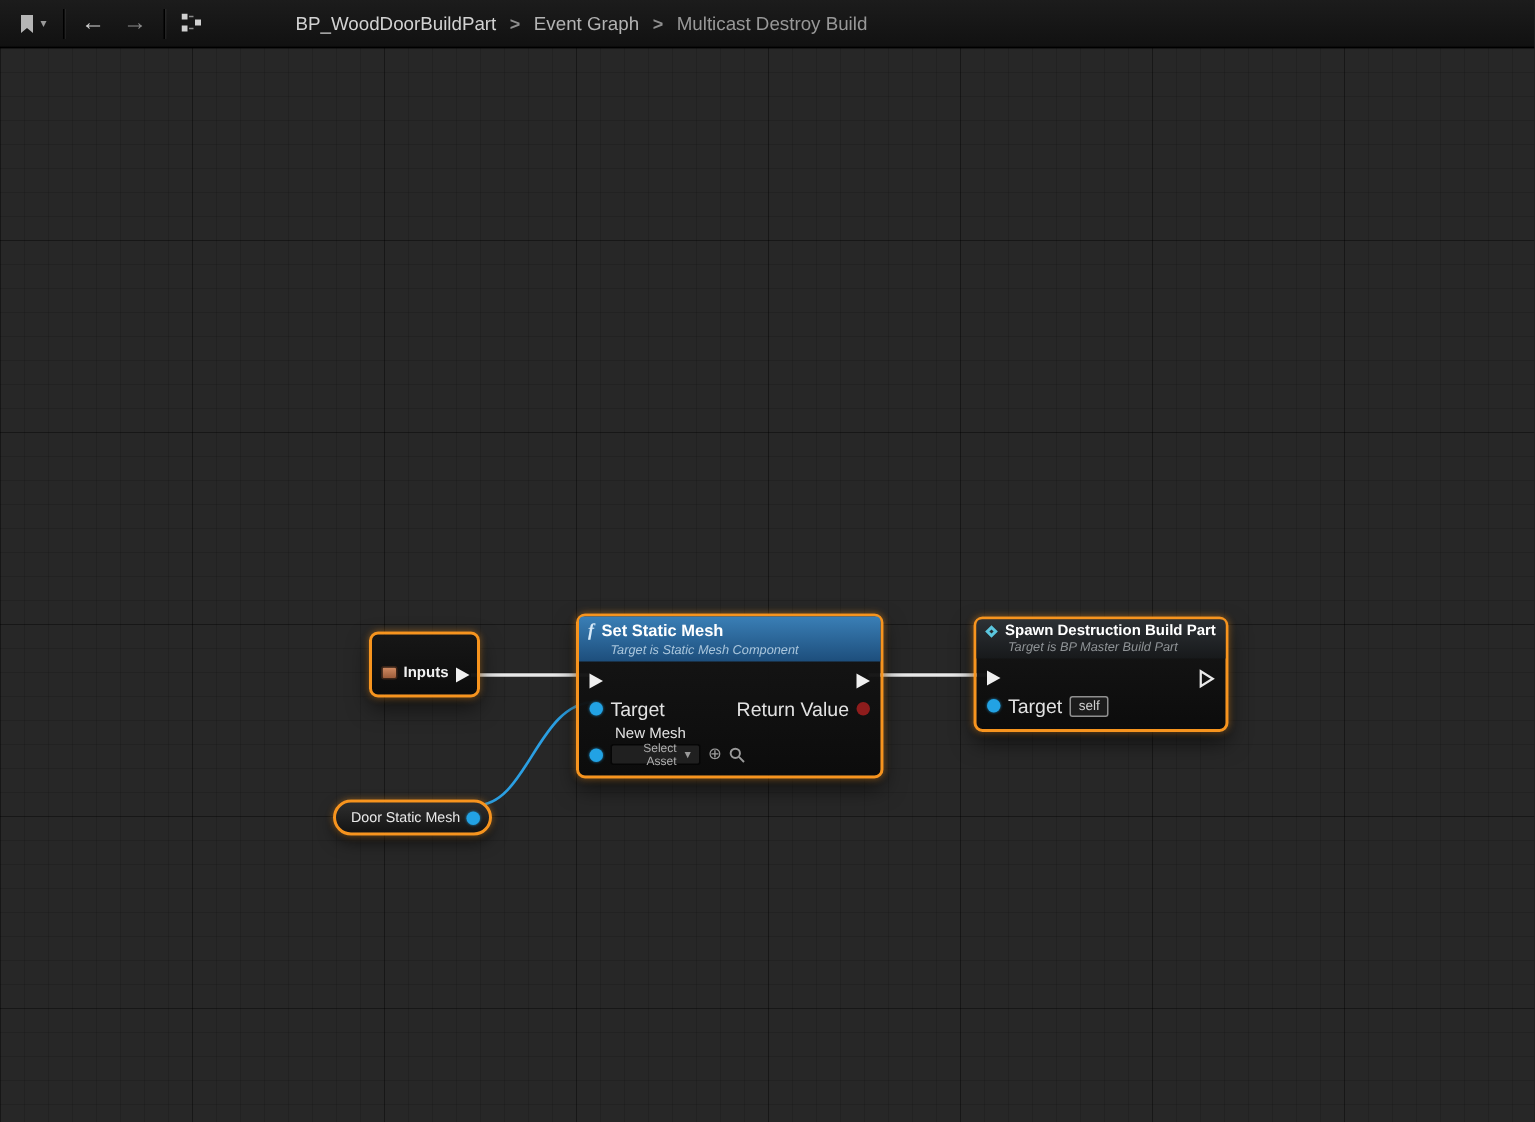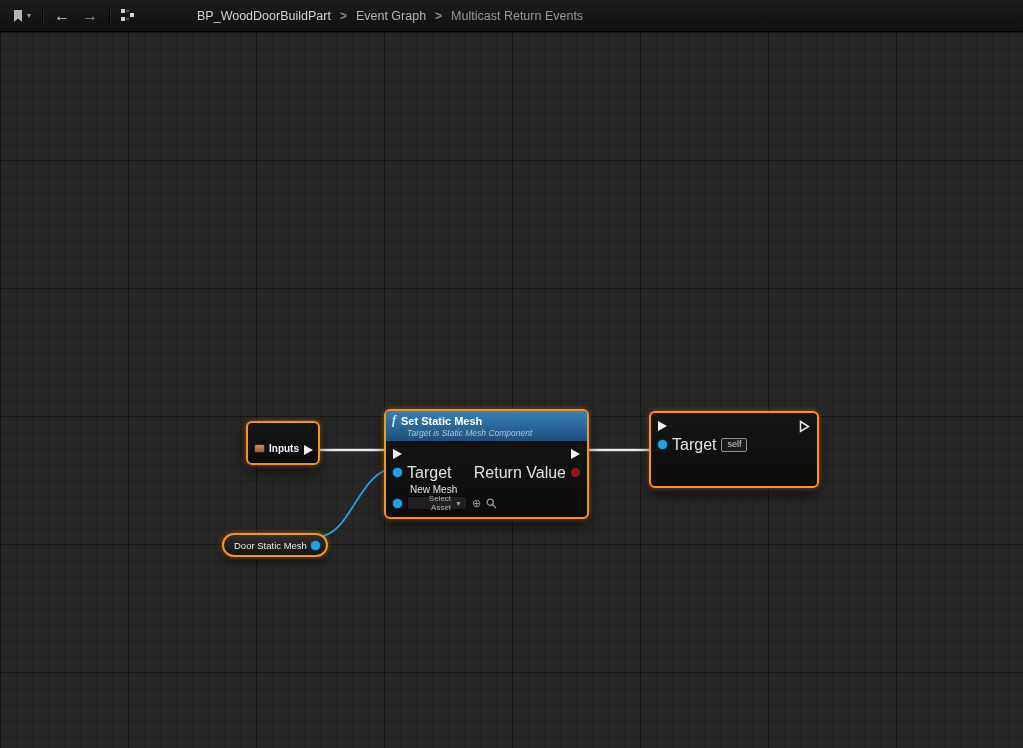--- a/index.html
+++ b/index.html
@@ -59,21 +59,21 @@
   .hdr-dark { background:linear-gradient(#2d3135,#17191b); }
   .fn-title { display:flex; align-items:center; gap:5px; font-size:11px; font-weight:bold; color:#fff; white-space:nowrap; }
   .fn-sub   { font-size:8.5px; font-style:italic; margin-left:15px; white-space:nowrap; }
   .sub-blue { color:#aac6dc; }
   .sub-gray { color:#8f9396; }
   .f-glyph  { font-family:"Liberation Serif", serif; font-style:italic; font-size:12px; color:#d8eaf8; font-weight:bold; }
   .diamond  { width:6px; height:6px; border:2px solid #5bc6de; transform:rotate(45deg); margin:0 1px; }
 
   .row { display:flex; align-items:center; justify-content:space-between; padding:0 7px; }
   .pin-group { display:flex; align-items:center; gap:5px; }
-  .pin-label { font-size:16px; color:#e2e2e2; white-space:nowrap; }
+  .pin-label { font-size:13px; color:#e2e2e2; white-space:nowrap; }
 
   .exec-solid {
     width:0; height:0; border-style:solid;
     border-width:5px 0 5px 9px;
     border-color:transparent transparent transparent #f0f0f0;
   }
   .pin-dot { width:9px; height:9px; border-radius:50%; }
   .pin-blue { background:#22a2e4; box-shadow:0 0 2px rgba(34,162,228,.8); }
   .pin-red  { background:#8e1c1c; }
 
@@ -144,21 +144,21 @@
       <rect x="9" y="4" width="4" height="4" fill="#d0d0d0"></rect>
       <rect x="5" y="1.5" width="3" height="1" fill="#8a8a8a"></rect>
       <rect x="5" y="9.5" width="3" height="1" fill="#8a8a8a"></rect>
     </svg>
   </span>
   <nav class="breadcrumb">
     <span class="crumb root">BP_WoodDoorBuildPart</span>
     <span class="crumb-sep">&gt;</span>
     <span class="crumb mid">Event Graph</span>
     <span class="crumb-sep">&gt;</span>
-    <span class="crumb dim">Multicast Return Events</span>
+    <span class="crumb dim">Multicast Destroy Build</span>
   </nav>
 </div>
 
 <div class="canvas"></div>
 
 <svg class="wires">
   <path d="M314 450 L394 450" stroke="#e8e8e8" stroke-width="2.4" fill="none"></path>
   <path d="M579 450 L660 450" stroke="#e8e8e8" stroke-width="2.4" fill="none"></path>
   <path d="M317 537 C352 537 358 468 397 468" stroke="#2b9fe2" stroke-width="1.8" fill="none"></path>
 </svg>
@@ -202,20 +202,27 @@
     </span>
     <span class="mini-icon">⊕</span>
     <svg width="11" height="11" viewBox="0 0 11 11" style="cursor:pointer">
       <circle cx="4.2" cy="4.2" r="3.1" fill="none" stroke="#9a9a9a" stroke-width="1.3"></circle>
       <line x1="6.6" y1="6.6" x2="10" y2="10" stroke="#9a9a9a" stroke-width="1.3"></line>
     </svg>
   </div>
 </div>
 
 <div class="node spawn-node">
+  <div class="fn-header hdr-dark">
+    <div class="fn-title" style="font-size:10px;">
+      <span class="diamond"></span>
+      <span>Spawn Destruction Build Part</span>
+    </div>
+    <div class="fn-sub sub-gray">Target is BP Master Build Part</div>
+  </div>
   <div class="row row1">
     <span class="exec-solid"></span>
     <svg width="11" height="13" viewBox="0 0 11 13" style="cursor:pointer">
       <polygon points="1.5,1.5 9.5,6.5 1.5,11.5" fill="none" stroke="#e8e8e8" stroke-width="1.5"></polygon>
     </svg>
   </div>
   <div class="row row2">
     <span class="pin-dot pin-blue"></span>
     <span class="pin-label">Target</span>
     <span class="literal">self</span>

